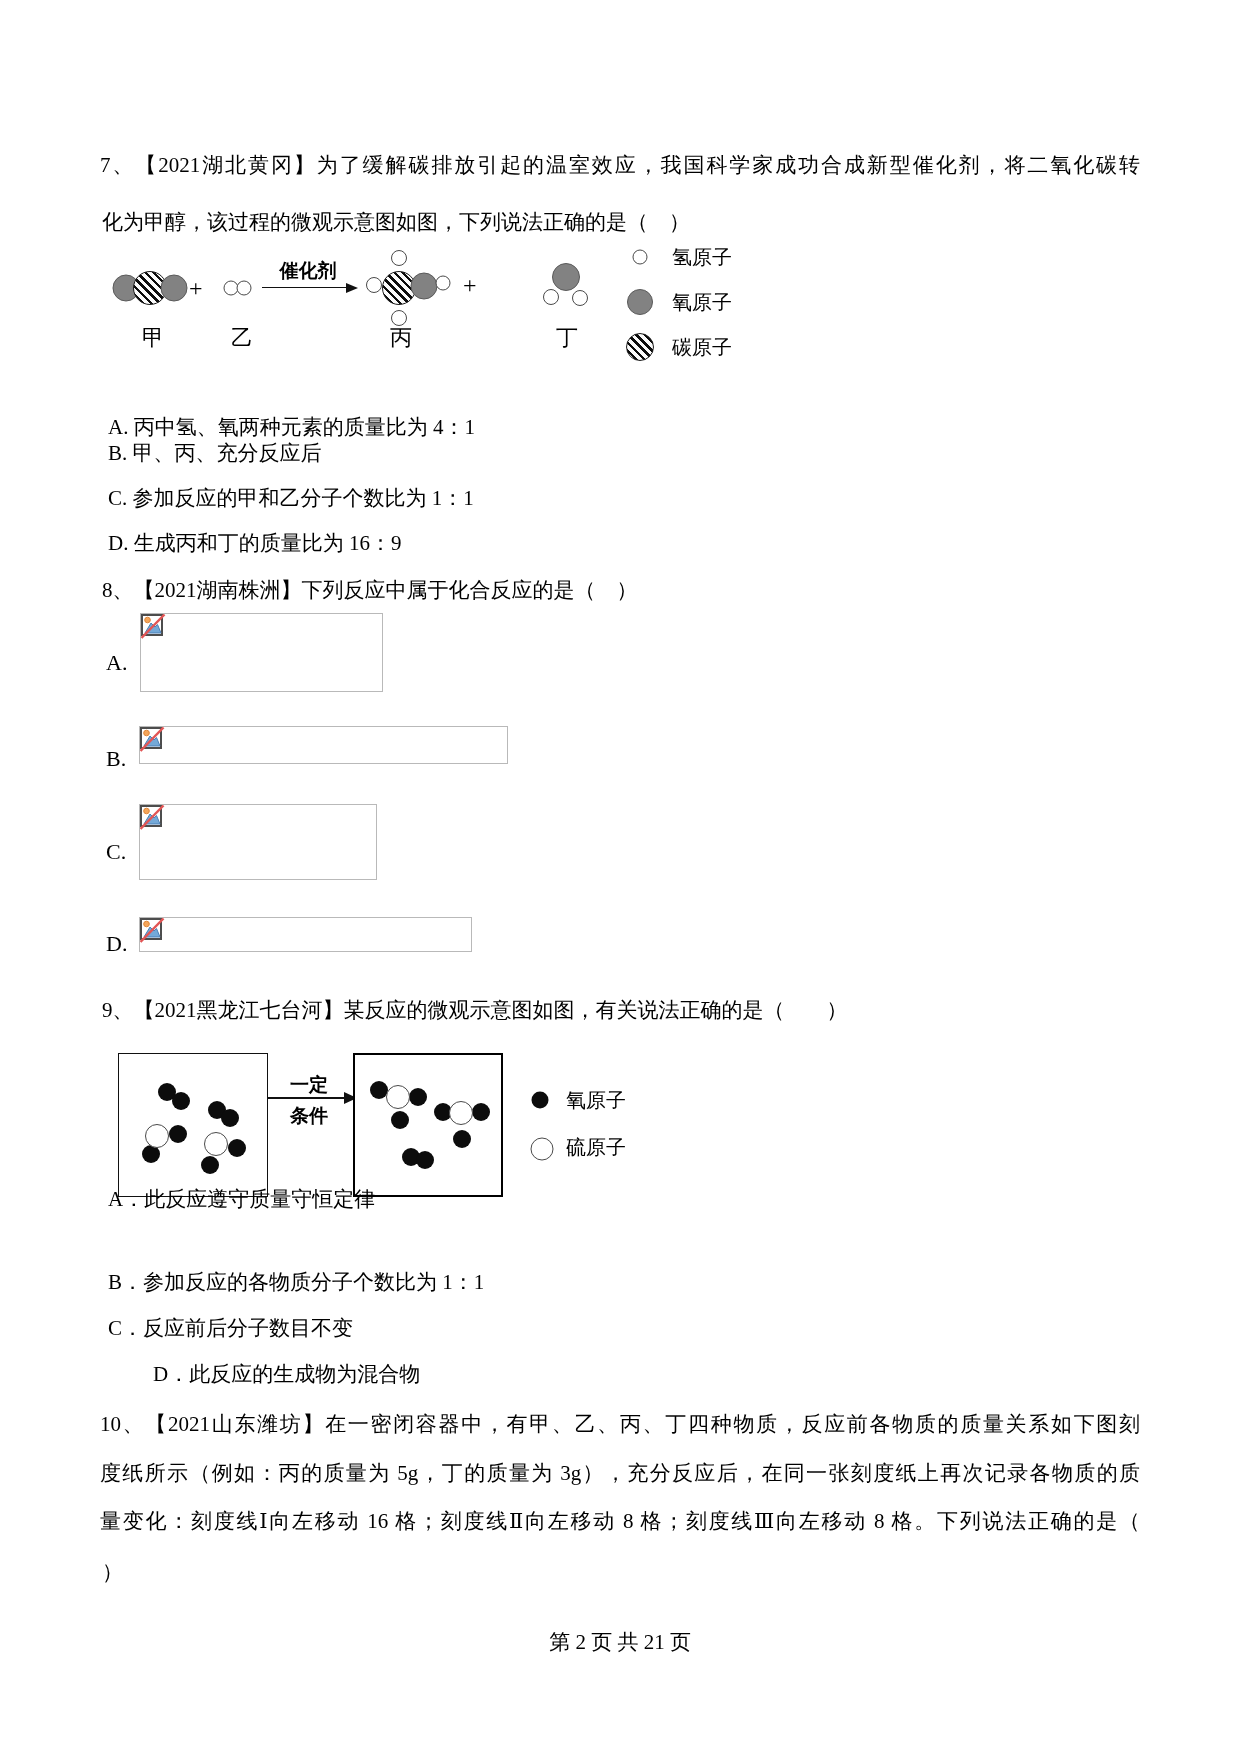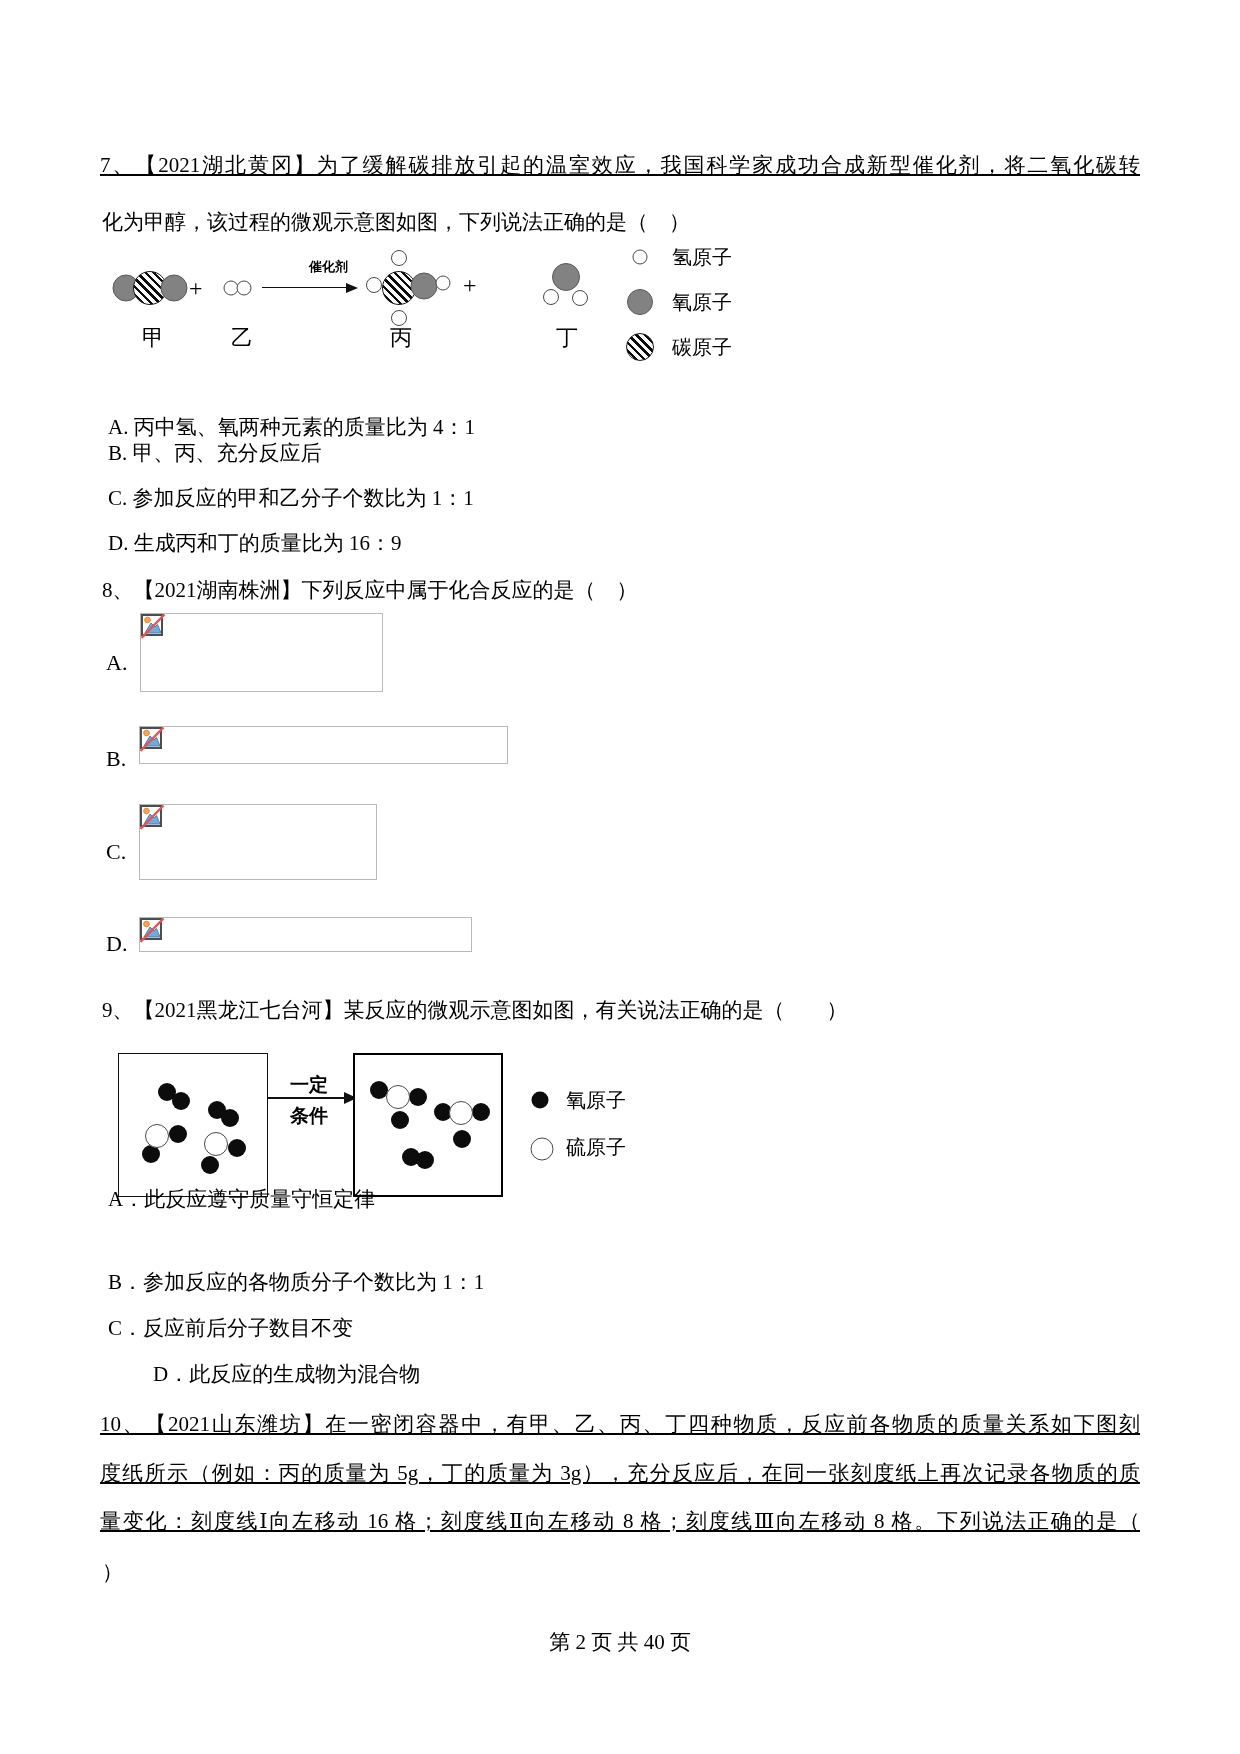--- a/index.html
+++ b/index.html
@@ -3,37 +3,37 @@
 <meta charset="utf-8">
 <style>
   html,body{margin:0;padding:0;}
   body{
     width:1240px;height:1754px;background:#ffffff;color:#000;
     font-family:"Liberation Serif","DejaVu Serif",serif;
     position:relative;overflow:hidden;
   }
   .abs{position:absolute;}
   .tl{font-size:21px;line-height:30px;white-space:pre;}
-  .just{white-space:normal;width:1040px;text-align:justify;text-align-last:justify;text-decoration:underline;}
+  .just{white-space:normal;width:1040px;text-align:justify;text-align-last:justify;}
   .opt-label{font-size:22px;line-height:26px;}
   .dia-label{font-size:22px;line-height:24px;width:24px;text-align:center;}
   .leg-text{font-size:20px;line-height:22px;}
   .hei{font-family:"Liberation Sans","DejaVu Sans",sans-serif;}
   .atom{position:absolute;border-radius:50%;box-sizing:border-box;transform:translate(-50%,-50%);}
   .a-gray{background:#828282;border:1px solid #5a5a5a;}
   .a-white{background:#ffffff;border:1.6px solid #4a4a4a;}
   .a-hatch{background:repeating-linear-gradient(45deg,#0c0c0c 0 2.4px,#fafafa 2.4px 5.8px);border:1.6px solid #1c1c1c;}
   .a-black{background:#0c0c0c;}
   .shaft{position:absolute;border-top:1.6px solid #111;}
   .shaft2{position:absolute;border-top:2.2px solid #111;}
   .ahead{position:absolute;width:0;height:0;border-top:5.5px solid transparent;border-bottom:5.5px solid transparent;border-left:12px solid #111;}
   .ahead2{position:absolute;width:0;height:0;border-top:6.5px solid transparent;border-bottom:6.5px solid transparent;border-left:13px solid #111;}
   .img-box{background:#ffffff;border:1px solid #b9b9b9;box-sizing:border-box;}
   .mol-box{position:absolute;background:#fff;box-sizing:border-box;}
-  .catalyst{font-size:13px;font-weight:700;text-align:right;font-family:Liberation Mono, monospace;}
+  .catalyst{font-size:19px;font-weight:700;text-align:center;font-family:Liberation Mono, monospace;}
   .cond{font-size:19px;font-weight:600;width:50px;text-align:center;line-height:22px;}
   .footer{font-size:21px;line-height:30px;width:100%;text-align:center;}
   .plus{font-size:24px;line-height:30px;}
 </style>
 </head>
 <body>
 
 <div>
 
   <div class="abs tl just" style="left:100px;top:150px;">7、【2021湖北黄冈】为了缓解碳排放引起的温室效应，我国科学家成功合成新型催化剂，将二氧化碳转</div>
@@ -167,15 +167,15 @@
   <div class="abs tl" style="left:108px;top:1184px;">A．此反应遵守质量守恒定律</div>
   <div class="abs tl" style="left:108px;top:1267px;">B．参加反应的各物质分子个数比为 1：1</div>
   <div class="abs tl" style="left:108px;top:1313px;">C．反应前后分子数目不变</div>
   <div class="abs tl" style="left:108px;top:1359px;margin-left:45px;">D．此反应的生成物为混合物</div>
 
   <div class="abs tl just" style="left:100px;top:1409px;">10、【2021山东潍坊】在一密闭容器中，有甲、乙、丙、丁四种物质，反应前各物质的质量关系如下图刻</div>
   <div class="abs tl just" style="left:100px;top:1458px;">度纸所示（例如：丙的质量为 5g，丁的质量为 3g），充分反应后，在同一张刻度纸上再次记录各物质的质</div>
   <div class="abs tl just" style="left:100px;top:1506px;">量变化：刻度线Ⅰ向左移动 16 格；刻度线Ⅱ向左移动 8 格；刻度线Ⅲ向左移动 8 格。下列说法正确的是（</div>
   <div class="abs tl" style="left:102px;top:1557px;">）</div>
 
-  <div class="abs footer" style="left:0;top:1627px;">第 2 页 共 40 页</div>
+  <div class="abs footer" style="left:0;top:1627px;">第 2 页 共 21 页</div>
 
 </div>
 
 </body></html>

